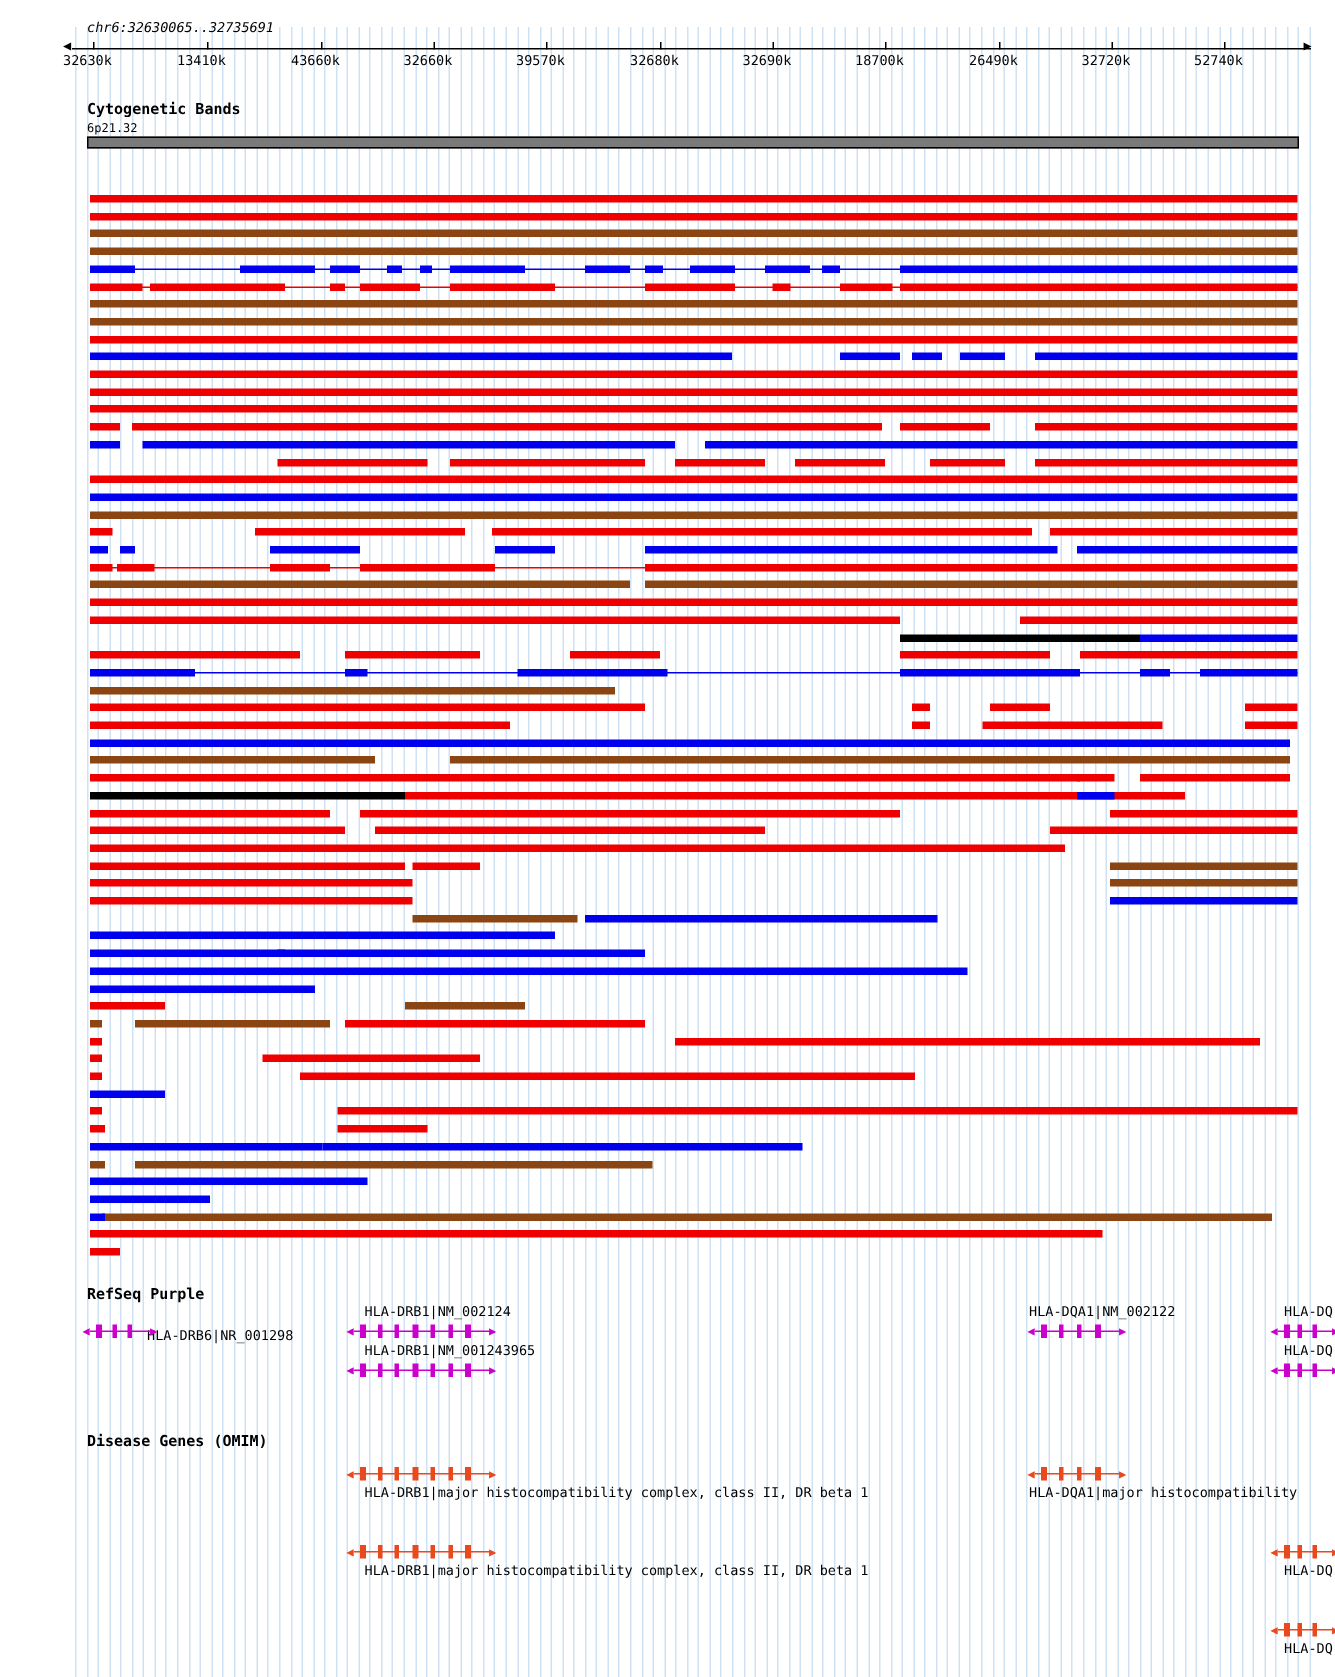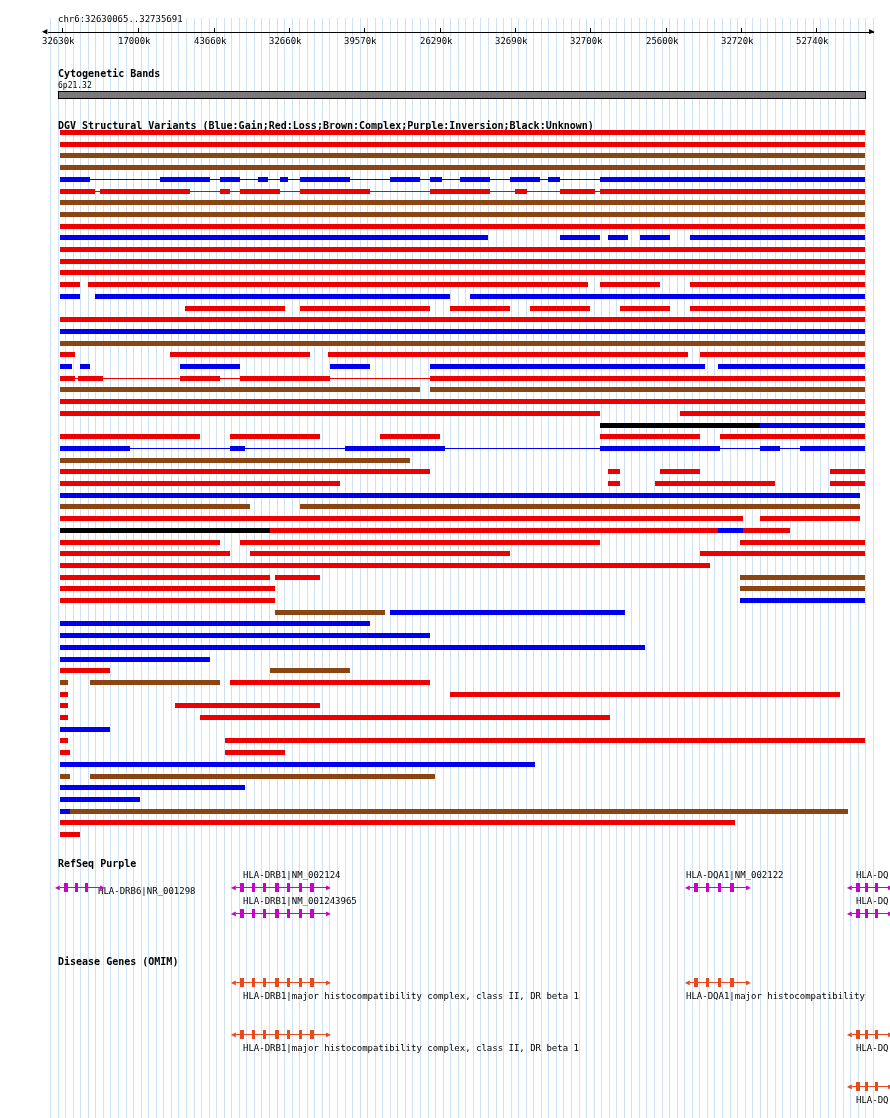--- a/index.html
+++ b/index.html
@@ -3,21 +3,21 @@
 <meta charset="utf-8">
 <style>
   html,body{margin:0;padding:0;background:#ffffff;}
   body{font-family:"DejaVu Sans Mono","Liberation Mono",monospace;color:#000;}
   #page{position:relative;width:890px;height:1118px;overflow:hidden;background:#fff;}
 
   
   .grid{position:absolute;left:0;top:0;width:890px;height:1118px;pointer-events:none;}
   .gl{position:absolute;top:18px;width:1px;height:1100px;background:#cfe2f3;}
 
-  .coordlabel{position:absolute;font-size:9px;letter-spacing:0px;}
+  .coordlabel{position:absolute;font-size:9px;letter-spacing:0px;font-style:italic;}
   .rulerline{position:absolute;height:1px;background:#000;}
   .tick{position:absolute;width:1px;height:5px;background:#000;}
   .ticklabel{position:absolute;font-size:9px;}
   .arrowL,.arrowR{position:absolute;font-size:9px;line-height:6px;}
 
   .tracktitle{position:absolute;font-size:10px;font-weight:bold;}
   .bandbar{position:absolute;border:1px solid #000;background:#fff;}
   .bandlabel{position:absolute;font-size:8px;}
 
   .sv{position:absolute;height:5px;}
@@ -148,46 +148,45 @@
 
   <div class="coordlabel" style="left:58px;top:14px;">chr6:32630065..32735691</div>
 
   <div class="rulerline" style="left:48px;top:32px;width:826px;"></div>
   <div class="arrowL" style="left:42px;top:28px;">◀</div>
   <div class="arrowR" style="left:869px;top:28px;">▶</div>
   <div id="ruler-ticks">
       <div class="tick" style="left: 62px; top: 28px;"></div>
       <div class="ticklabel" style="left: 42px; top: 36px;">32630k</div>
       <div class="tick" style="left: 138px; top: 28px;"></div>
-      <div class="ticklabel" style="left: 118px; top: 36px;">17000k</div>
+      <div class="ticklabel" style="left: 118px; top: 36px;">13410k</div>
       <div class="tick" style="left: 214px; top: 28px;"></div>
       <div class="ticklabel" style="left: 194px; top: 36px;">43660k</div>
       <div class="tick" style="left: 289px; top: 28px;"></div>
       <div class="ticklabel" style="left: 269px; top: 36px;">32660k</div>
       <div class="tick" style="left: 364px; top: 28px;"></div>
       <div class="ticklabel" style="left: 344px; top: 36px;">39570k</div>
       <div class="tick" style="left: 440px; top: 28px;"></div>
-      <div class="ticklabel" style="left: 420px; top: 36px;">26290k</div>
+      <div class="ticklabel" style="left: 420px; top: 36px;">32680k</div>
       <div class="tick" style="left: 515px; top: 28px;"></div>
       <div class="ticklabel" style="left: 495px; top: 36px;">32690k</div>
       <div class="tick" style="left: 590px; top: 28px;"></div>
-      <div class="ticklabel" style="left: 570px; top: 36px;">32700k</div>
+      <div class="ticklabel" style="left: 570px; top: 36px;">18700k</div>
       <div class="tick" style="left: 666px; top: 28px;"></div>
-      <div class="ticklabel" style="left: 646px; top: 36px;">25600k</div>
+      <div class="ticklabel" style="left: 646px; top: 36px;">26490k</div>
       <div class="tick" style="left: 741px; top: 28px;"></div>
       <div class="ticklabel" style="left: 721px; top: 36px;">32720k</div>
       <div class="tick" style="left: 816px; top: 28px;"></div>
       <div class="ticklabel" style="left: 796px; top: 36px;">52740k</div>
     </div>
 
   <div class="tracktitle" style="left:58px;top:68px;">Cytogenetic Bands</div>
   <div class="bandlabel" style="left:58px;top:81px;">6p21.32</div>
   <div class="bandbar" style="left:58px;top:91px;width:806px;height:6px;background:#7a7a7a;"></div>
 
-  <div class="tracktitle" style="left:58px;top:120px;">DGV Structural Variants (Blue:Gain;Red:Loss;Brown:Complex;Purple:Inversion;Black:Unknown)</div>
   <div id="dgv-track" style="position:absolute;left:0;top:130px;width:890px;height:720px;">
       <div class="sv" style="left: 60px; top: 0px; width: 805px; background: rgb(238, 0, 0);"></div>
       <div class="sv" style="left: 60px; top: 11.7px; width: 805px; background: rgb(238, 0, 0);"></div>
       <div class="sv" style="left: 60px; top: 23.4px; width: 805px; background: rgb(139, 69, 19);"></div>
       <div class="sv" style="left: 60px; top: 35.1px; width: 805px; background: rgb(139, 69, 19);"></div>
       <div class="svline" style="left: 60px; top: 48.8px; width: 805px; background: rgb(0, 0, 238);"></div>
       <div class="sv" style="left: 60px; top: 46.8px; width: 30px; background: rgb(0, 0, 238);"></div>
       <div class="sv" style="left: 160px; top: 46.8px; width: 50px; background: rgb(0, 0, 238);"></div>
       <div class="sv" style="left: 220px; top: 46.8px; width: 20px; background: rgb(0, 0, 238);"></div>
       <div class="sv" style="left: 258px; top: 46.8px; width: 10px; background: rgb(0, 0, 238);"></div>

